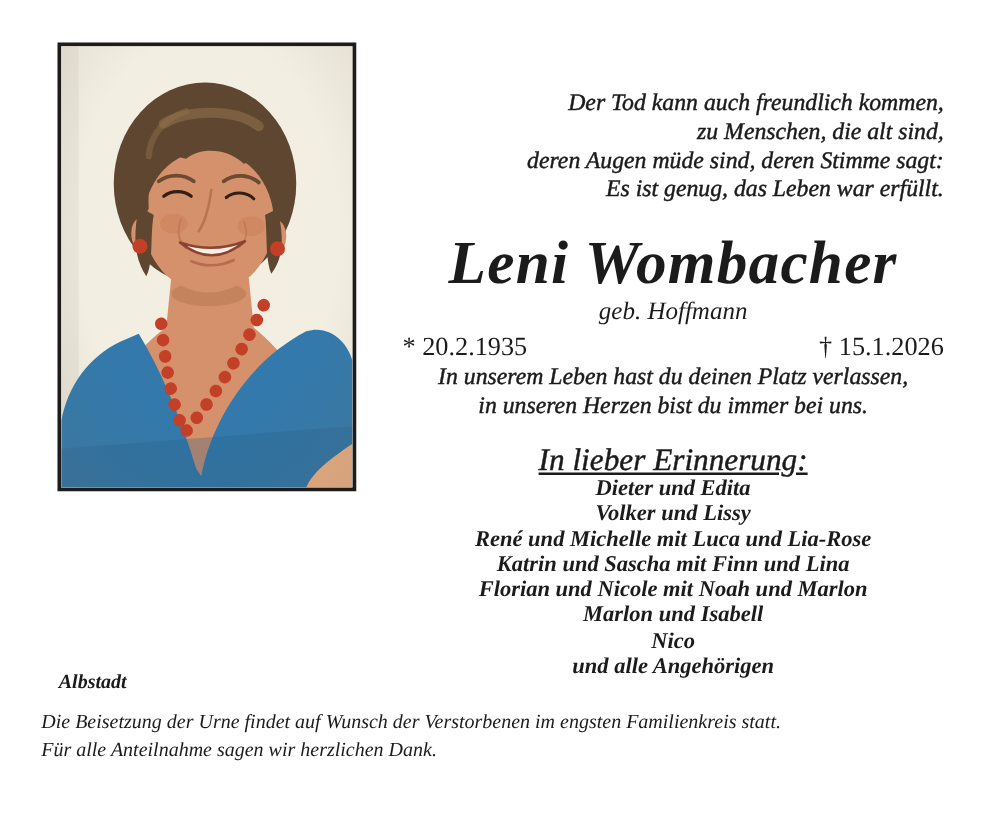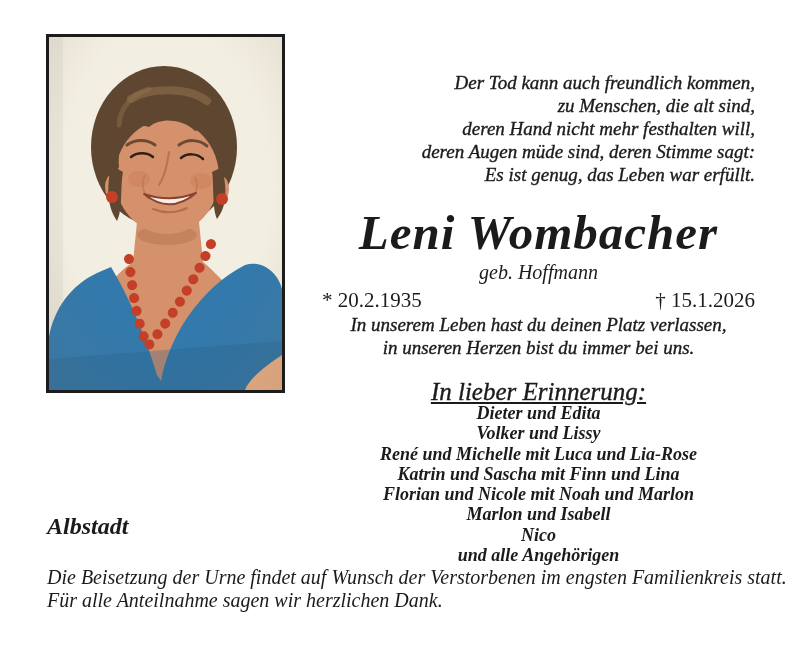--- a/index.html
+++ b/index.html
@@ -80,32 +80,32 @@
   .family {
     font-style: italic;
     font-weight: bold;
     font-size: 18px;
     line-height: 20.3px;
   }
 
   .city {
     position: absolute;
     left: 47px;
-    top: 515px;
+    top: 535px;
     font-style: italic;
     font-weight: bold;
-    font-size: 24px;
+    font-size: 16px;
     line-height: 22px;
   }
   .footer {
     position: absolute;
-    left: 47px;
+    left: 33px;
     top: 566px;
     font-style: italic;
-    font-size: 20px;
+    font-size: 16px;
     line-height: 23px;
     white-space: nowrap;
   }
 </style>
 </head>
 <body>
 
 <div class="page">
 
   <figure class="photo" role="img" aria-label="Portrait of smiling elderly woman with short brown hair, red bead necklace, red earrings and blue top">
@@ -160,21 +160,20 @@
 
       <rect x="0" y="0" width="233" height="353" fill="url(#vig)"></rect>
     </svg>
   </figure>
 
   <main class="right-col">
 
     <div class="poem medium">
       <div>Der Tod kann auch freundlich kommen,</div>
       <div>zu Menschen, die alt sind,</div>
-      <div>deren Hand nicht mehr festhalten will,</div>
       <div>deren Augen müde sind, deren Stimme sagt:</div>
       <div>Es ist genug, das Leben war erfüllt.</div>
     </div>
 
     <h1 class="name">Leni Wombacher</h1>
     <div class="maiden">geb. Hoffmann</div>
 
     <div class="dates">
       <span>* 20.2.1935</span>
       <span>† 15.1.2026</span>

